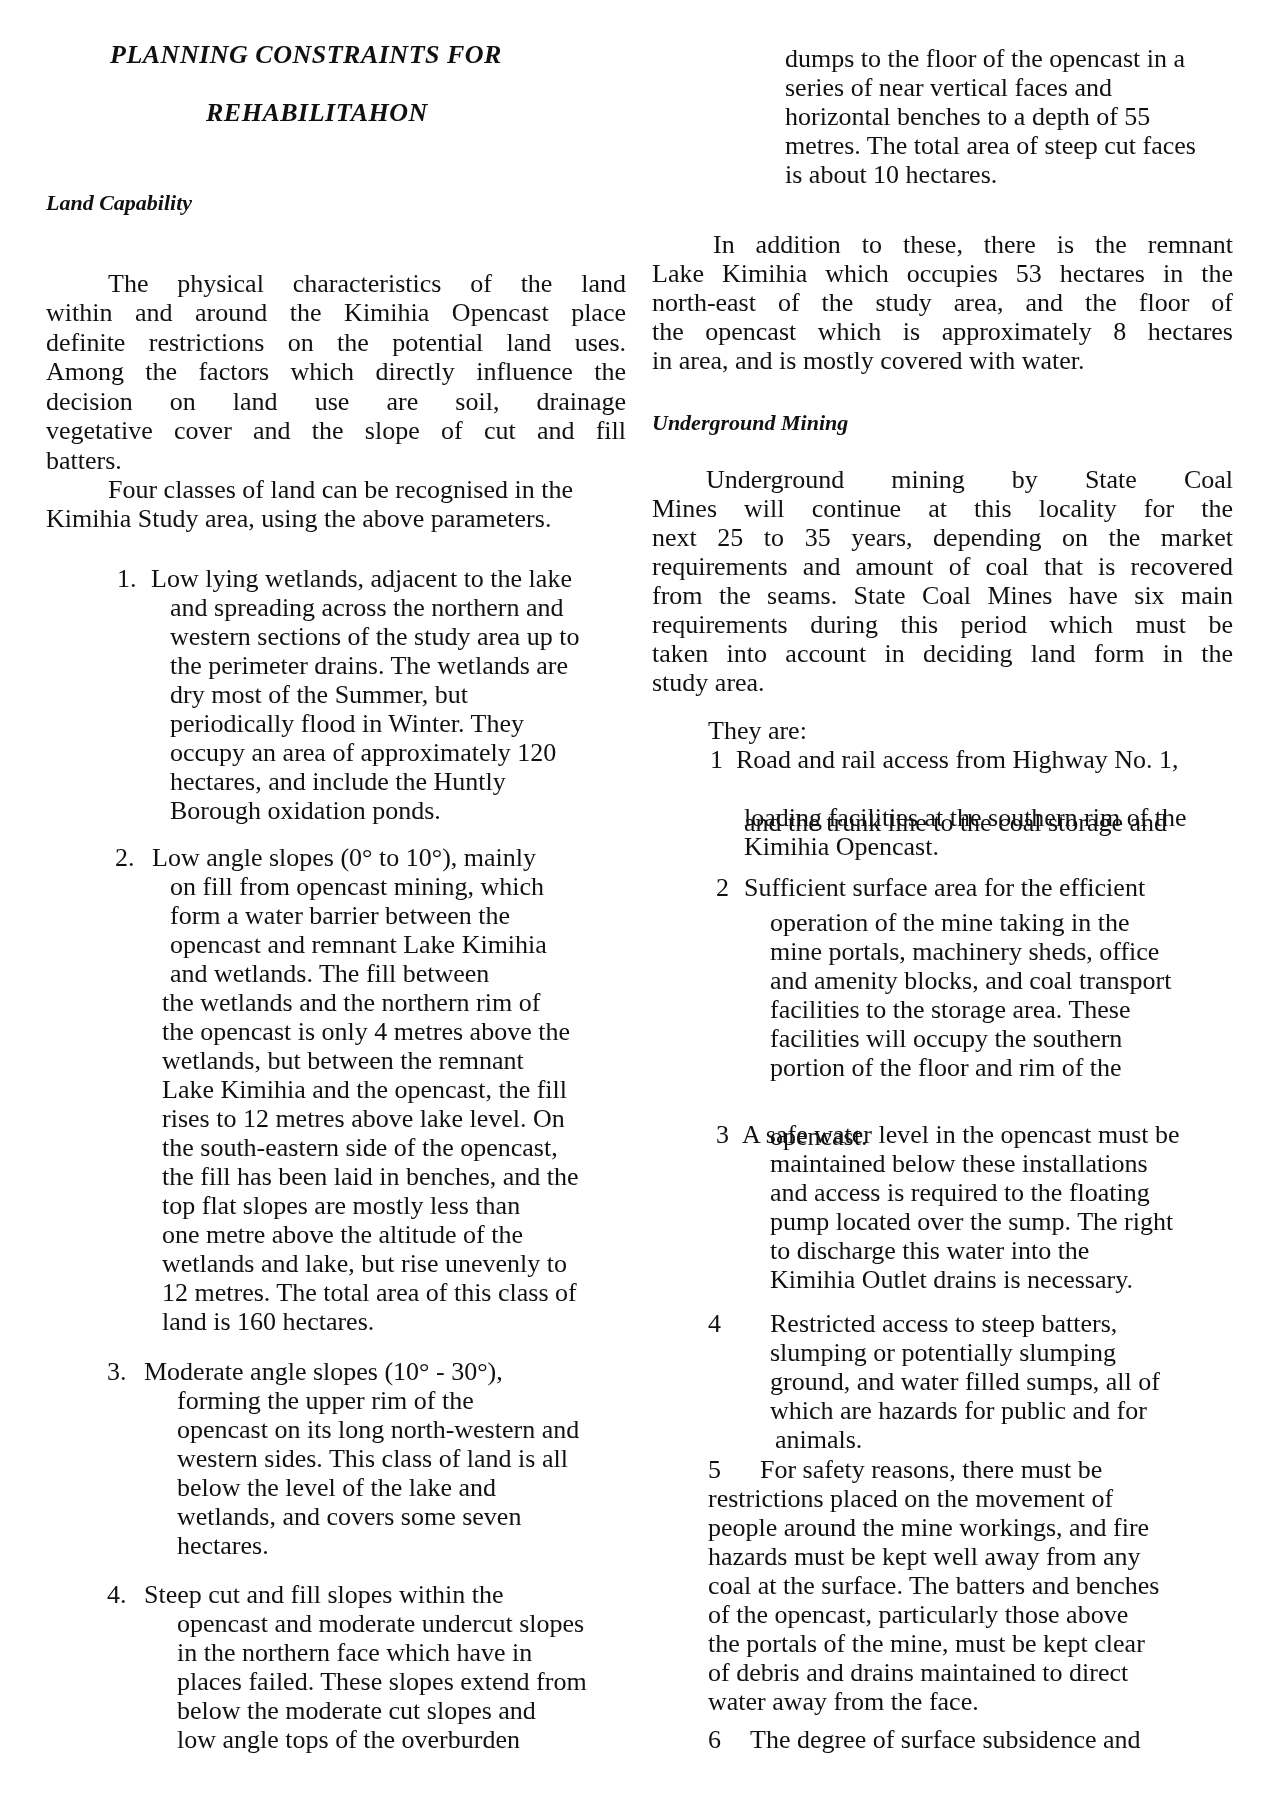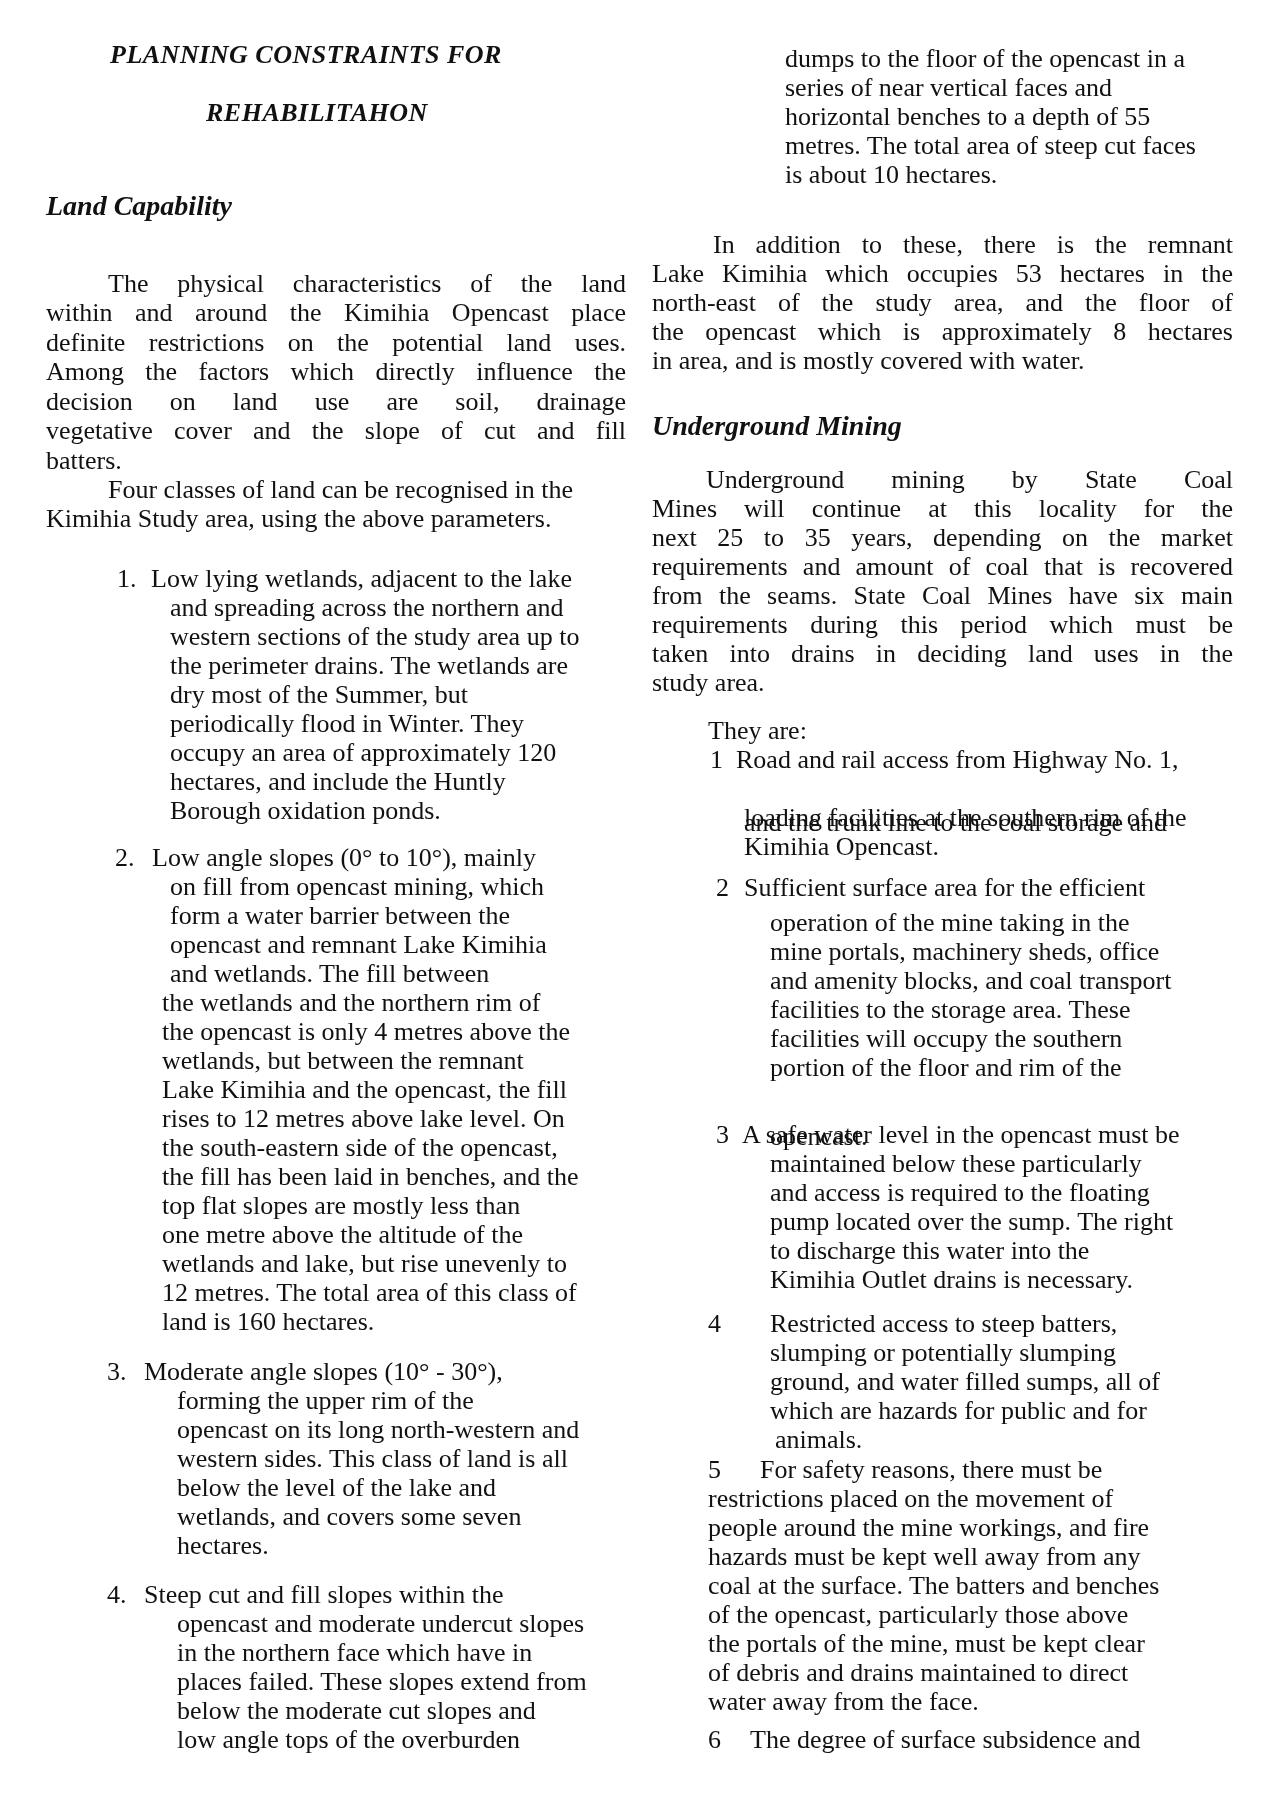--- a/index.html
+++ b/index.html
@@ -3,21 +3,21 @@
 <meta charset="utf-8">
 <style>
   html, body { margin: 0; padding: 0; background: #ffffff; }
   body { width: 1272px; height: 1800px; position: relative; overflow: hidden;
          font-family: "Liberation Serif", "DejaVu Serif", serif; color: #111; }
   .page { position: absolute; left: 0; top: 0; width: 1100px; height: 1800px; }
   .ln { position: absolute; font-size: 26px; line-height: 30px; white-space: nowrap; }
   .just { text-align: justify; text-align-last: justify; white-space: normal; }
   .title { position: absolute; font-size: 26px; font-weight: bold; font-style: italic;
            letter-spacing: 0.5px; white-space: nowrap; }
-  .heading { position: absolute; font-size: 28px; font-weight: bold; font-style: italic; white-space: nowrap; }
+  .heading { position: absolute; font-size: 22px; font-weight: bold; font-style: italic; white-space: nowrap; }
   .num { position: absolute; font-size: 26px; line-height: 30px; }
 </style>
 </head>
 <body>
 
 <div class="page">
 
   <div class="title" style="left:110px; top:40px;">PLANNING CONSTRAINTS FOR</div>
   <div class="title" style="left:206px; top:98px;">REHABILITAHON</div>
 
@@ -111,21 +111,21 @@
 
   <div class="heading" style="left:652px; top:410px;">Underground Mining</div>
 
   <div>
     <div class="ln just" style="left:706px; width:527px; top:465px;">Underground mining by State Coal</div>
     <div class="ln just" style="left:652px; width:581px; top:494px;">Mines will continue at this locality for the</div>
     <div class="ln just" style="left:652px; width:581px; top:523px;">next 25 to 35 years, depending on the market</div>
     <div class="ln just" style="left:652px; width:581px; top:552px;">requirements and amount of coal that is recovered</div>
     <div class="ln just" style="left:652px; width:581px; top:581px;">from the seams. State Coal Mines have six main</div>
     <div class="ln just" style="left:652px; width:581px; top:610px;">requirements during this period which must be</div>
-    <div class="ln just" style="left:652px; width:581px; top:639px;">taken into drains in deciding land uses in the</div>
+    <div class="ln just" style="left:652px; width:581px; top:639px;">taken into account in deciding land form in the</div>
     <div class="ln" style="left:652px; top:668px;">study area.</div>
   </div>
 
   <div class="ln" style="left:708px; top:716px;">They are:</div>
 
   <div>
     <div class="num" style="left:710px; top:745px;">1</div>
     <div class="ln" style="left:736px; top:745px;">Road and rail access from Highway No. 1,</div>
     <div class="ln" style="left:744px; top:774px;margin-top:34px;">and the trunk line to the coal storage and</div>
     <div class="ln" style="left:744px; top:803px;">loading facilities at the southern rim of the</div>
@@ -140,21 +140,21 @@
     <div class="ln" style="left:770px; top:966px;">and amenity blocks, and coal transport</div>
     <div class="ln" style="left:770px; top:995px;">facilities to the storage area. These</div>
     <div class="ln" style="left:770px; top:1024px;">facilities will occupy the southern</div>
     <div class="ln" style="left:770px; top:1053px;">portion of the floor and rim of the</div>
     <div class="ln" style="left:770px; top:1082px;margin-top:40px;">opencast.</div>
   </div>
 
   <div>
     <div class="num" style="left:716px; top:1120px;">3</div>
     <div class="ln" style="left:742px; top:1120px;">A safe water level in the opencast must be</div>
-    <div class="ln" style="left:770px; top:1149px;">maintained below these particularly</div>
+    <div class="ln" style="left:770px; top:1149px;">maintained below these installations</div>
     <div class="ln" style="left:770px; top:1178px;">and access is required to the floating</div>
     <div class="ln" style="left:770px; top:1207px;">pump located over the sump. The right</div>
     <div class="ln" style="left:770px; top:1236px;">to discharge this water into the</div>
     <div class="ln" style="left:770px; top:1265px;">Kimihia Outlet drains is necessary.</div>
   </div>
 
   <div>
     <div class="num" style="left:708px; top:1309px;">4</div>
     <div class="ln" style="left:770px; top:1309px;">Restricted access to steep batters,</div>
     <div class="ln" style="left:770px; top:1338px;">slumping or potentially slumping</div>

